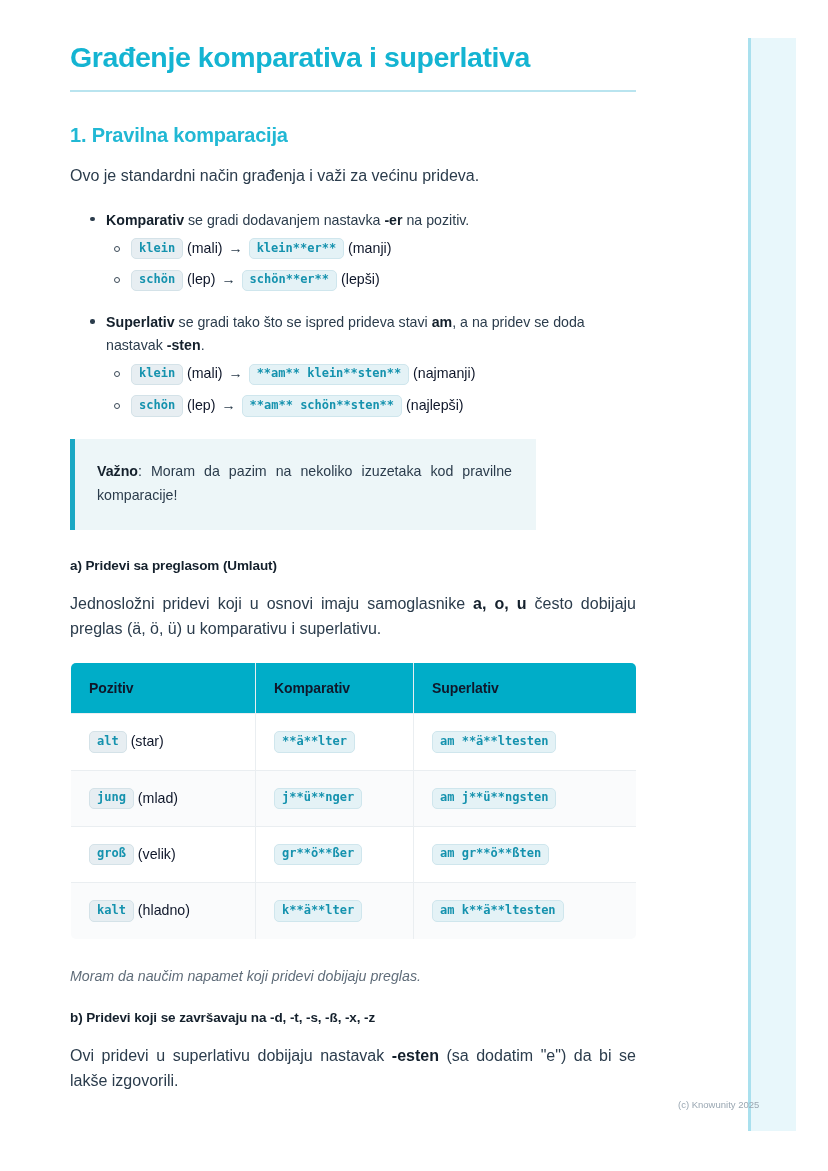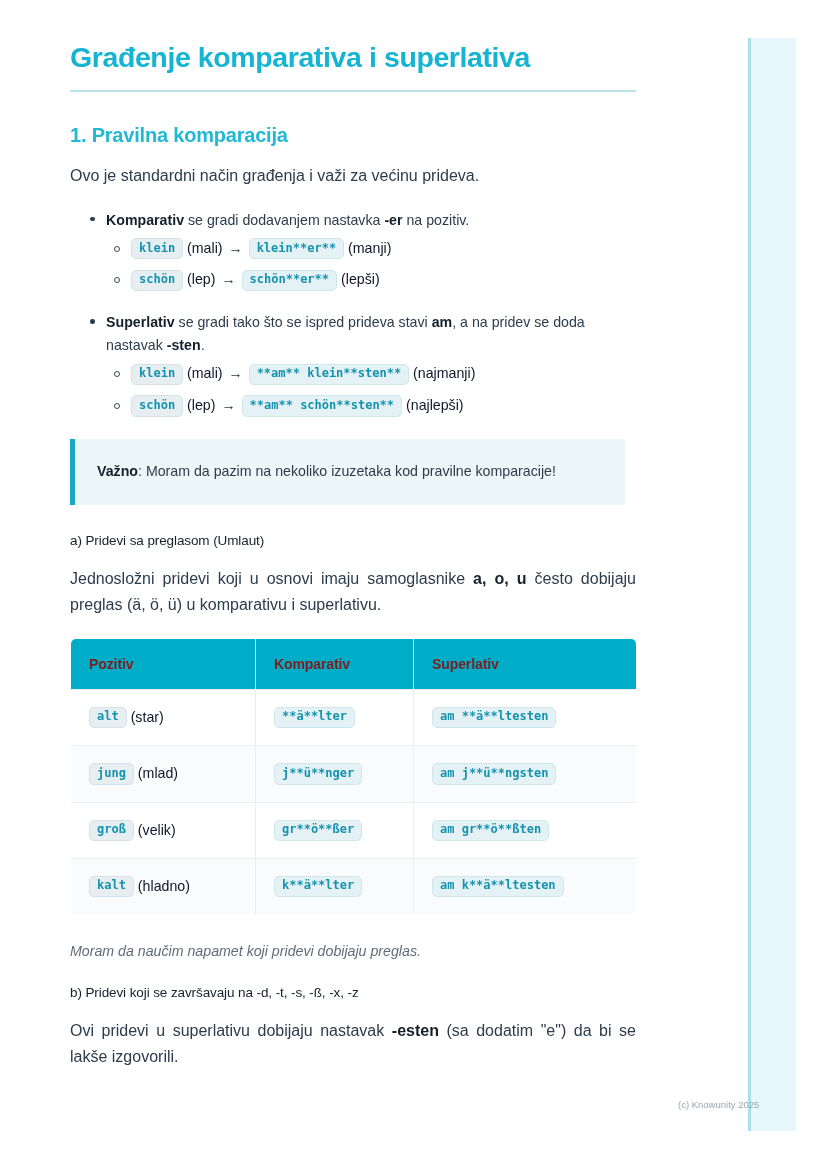--- a/index.html
+++ b/index.html
@@ -52,21 +52,21 @@
   }
   .h2 {
     font-size: 20px;
     font-weight: 700;
     color: #21b8d4;
     letter-spacing: -0.2px;
     margin: 32px 0 0 0;
   }
   .h3 {
     font-size: 13.5px;
-    font-weight: 400;
+    font-weight: 700;
     color: #14202c;
     letter-spacing: -0.1px;
     margin: 0;
   }
 
   
   p.body {
     font-size: 16px;
     line-height: 1.62;
     color: #2b3c4c;
@@ -155,21 +155,21 @@
     background: #e4f2f6;
     border-color: #cfe6ed;
   }
 
   
   .callout {
     margin-top: 22px;
     background: #edf6f8;
     border-left: 5px solid #1ba8c4;
     padding: 20px 24px 22px 22px;
-    width: 555px;
+    width: 466px;
     box-sizing: border-box;
   }
   .callout p {
     margin: 0;
     font-size: 14.2px;
     line-height: 1.72;
     color: #2b3c4c;
     text-align: justify;
   }
 
@@ -178,21 +178,21 @@
     border-collapse: collapse;
     width: 566px;
     margin-top: 20px;
     border: 1px solid #e3e8ec;
     border-radius: 6px;
     overflow: hidden;
     table-layout: fixed;
   }
   table.grammar th {
     background: #00adc8;
-    color: #7f1d1d;
+    color: #0f172a;
     font-size: 14px;
     font-weight: 700;
     text-align: left;
     padding: 17px 0 17px 18px;
     border-right: 1px solid #e6eef1;
     letter-spacing: -0.1px;
   }
   table.grammar th:last-child { border-right: none; }
   table.grammar td {
     padding: 17px 0 17px 18px;

